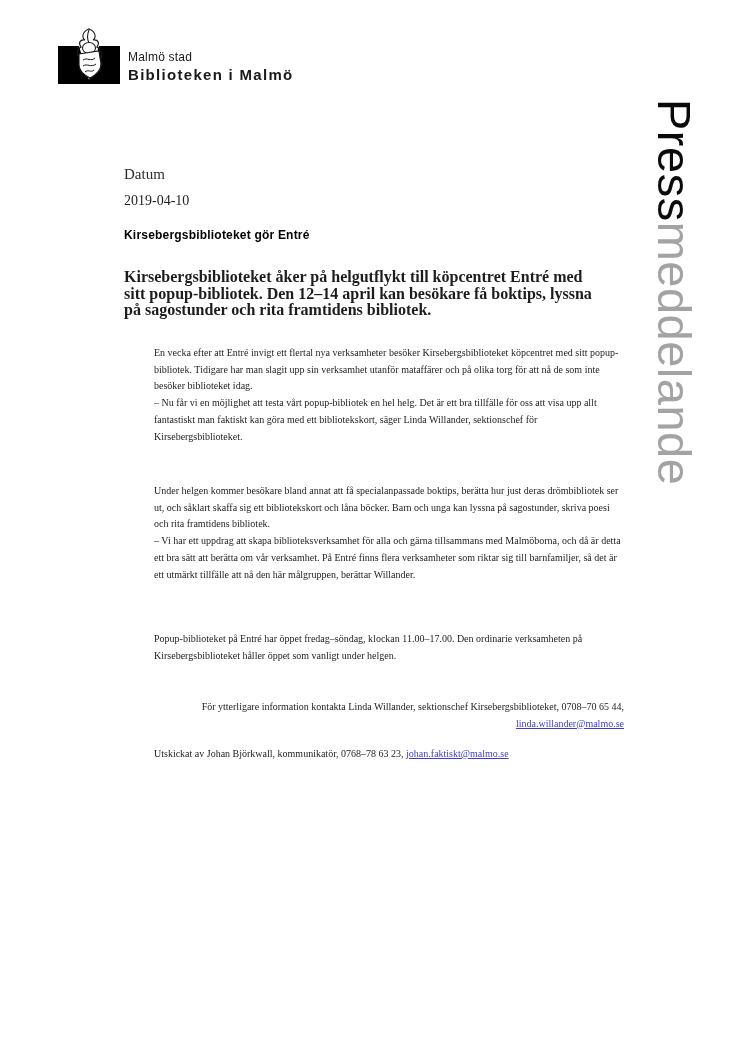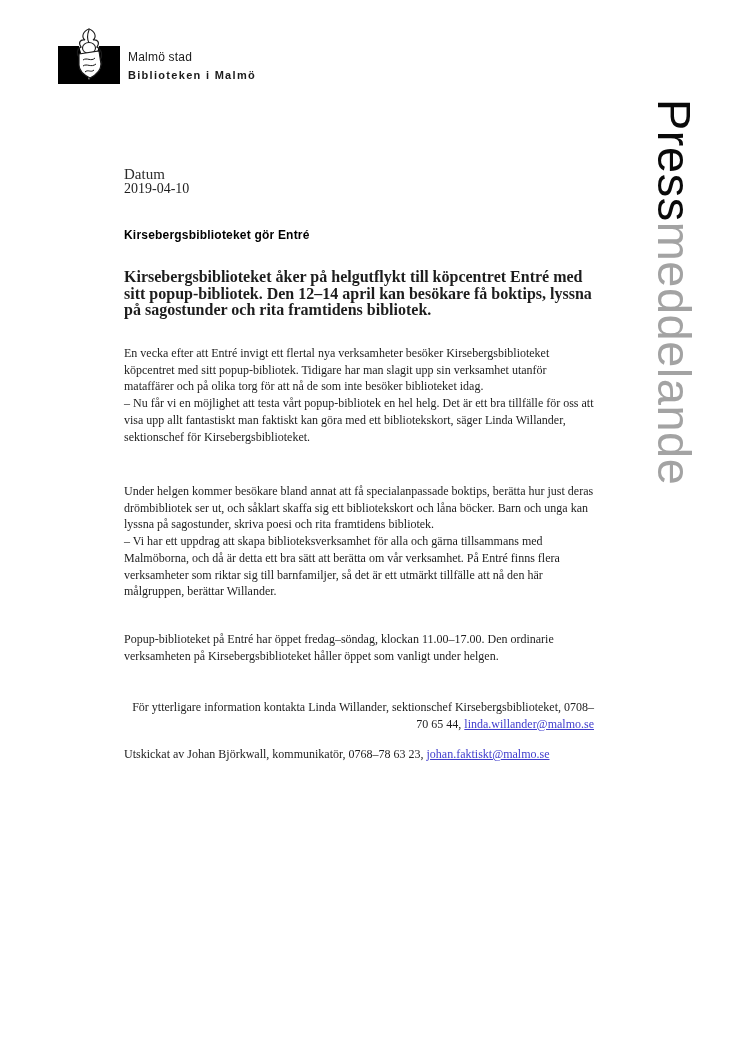--- a/index.html
+++ b/index.html
@@ -9,51 +9,51 @@
     font-family: "Liberation Serif", serif;
     position: relative;
     overflow: hidden;
   }
   .page { position: absolute; inset: 0; background: #ffffff; }
 
   
   .brand-logo { position: absolute; left: 57px; top: 27px; width: 64px; height: 60px; }
   .brand-text { position: absolute; left: 128px; top: 51px; font-family: "Liberation Sans", sans-serif; color: #1a1a1a; }
   .brand-org  { font-size: 12px; line-height: 13px; letter-spacing: 0.2px; }
-  .brand-unit { font-size: 11px; line-height: 18px; font-weight: bold; letter-spacing: 1.3px; margin-top: 2px; }
+  .brand-unit { font-size: 15px; line-height: 18px; font-weight: bold; letter-spacing: 1.3px; margin-top: 2px; }
 
   
   .side-label {
     position: absolute; left: 651px; top: 99px;
     writing-mode: vertical-rl;
     font-family: "Liberation Sans", sans-serif;
     font-size: 47px; line-height: 1;
     color: #0a0a0a;
     letter-spacing: 0.5px;
     white-space: nowrap;
   }
   .side-label .gray { color: #a3a3a3; }
 
   
   .content { position: absolute; left: 124px; top: 0; width: 470px; color: #1d1d1d; }
   .content > * { position: absolute; left: 0; width: 470px; margin: 0; }
 
   .datum-label { top: 166px; font-family: Liberation Serif, serif; font-size: 15px; color: #2b2b2b; }
-  .datum-value { top: 180px; font-size: 14px; line-height: 17px; }
+  .datum-value { top: 192px; font-size: 14px; line-height: 17px; }
 
   .article-title {
     top: 224px;
     font-family: "Liberation Sans", sans-serif;
     font-size: 12px; line-height: 22px; font-weight: bold; color: #000;
     letter-spacing: 0.2px;
   }
 
   .lead { top: 269px; font-size: 16px; line-height: 16.7px; font-weight: bold; white-space: pre-line; }
 
-  .bodypara { font-size: 12px; line-height: 16.7px; white-space: pre-line; }
+  .bodypara { font-size: 10px; line-height: 16.7px; white-space: pre-line; margin-left: 30px; }
   .p1 { top: 345px; }
   .p2 { top: 483px; }
   .p3 { top: 631px; }
   .p4 { top: 699px; text-align: right; }
   .p5 { top: 746px; }
 
   a.mail-link { color: #3f3ccc; text-decoration: underline; cursor: pointer; }
 </style>
 </head>
 <body>

